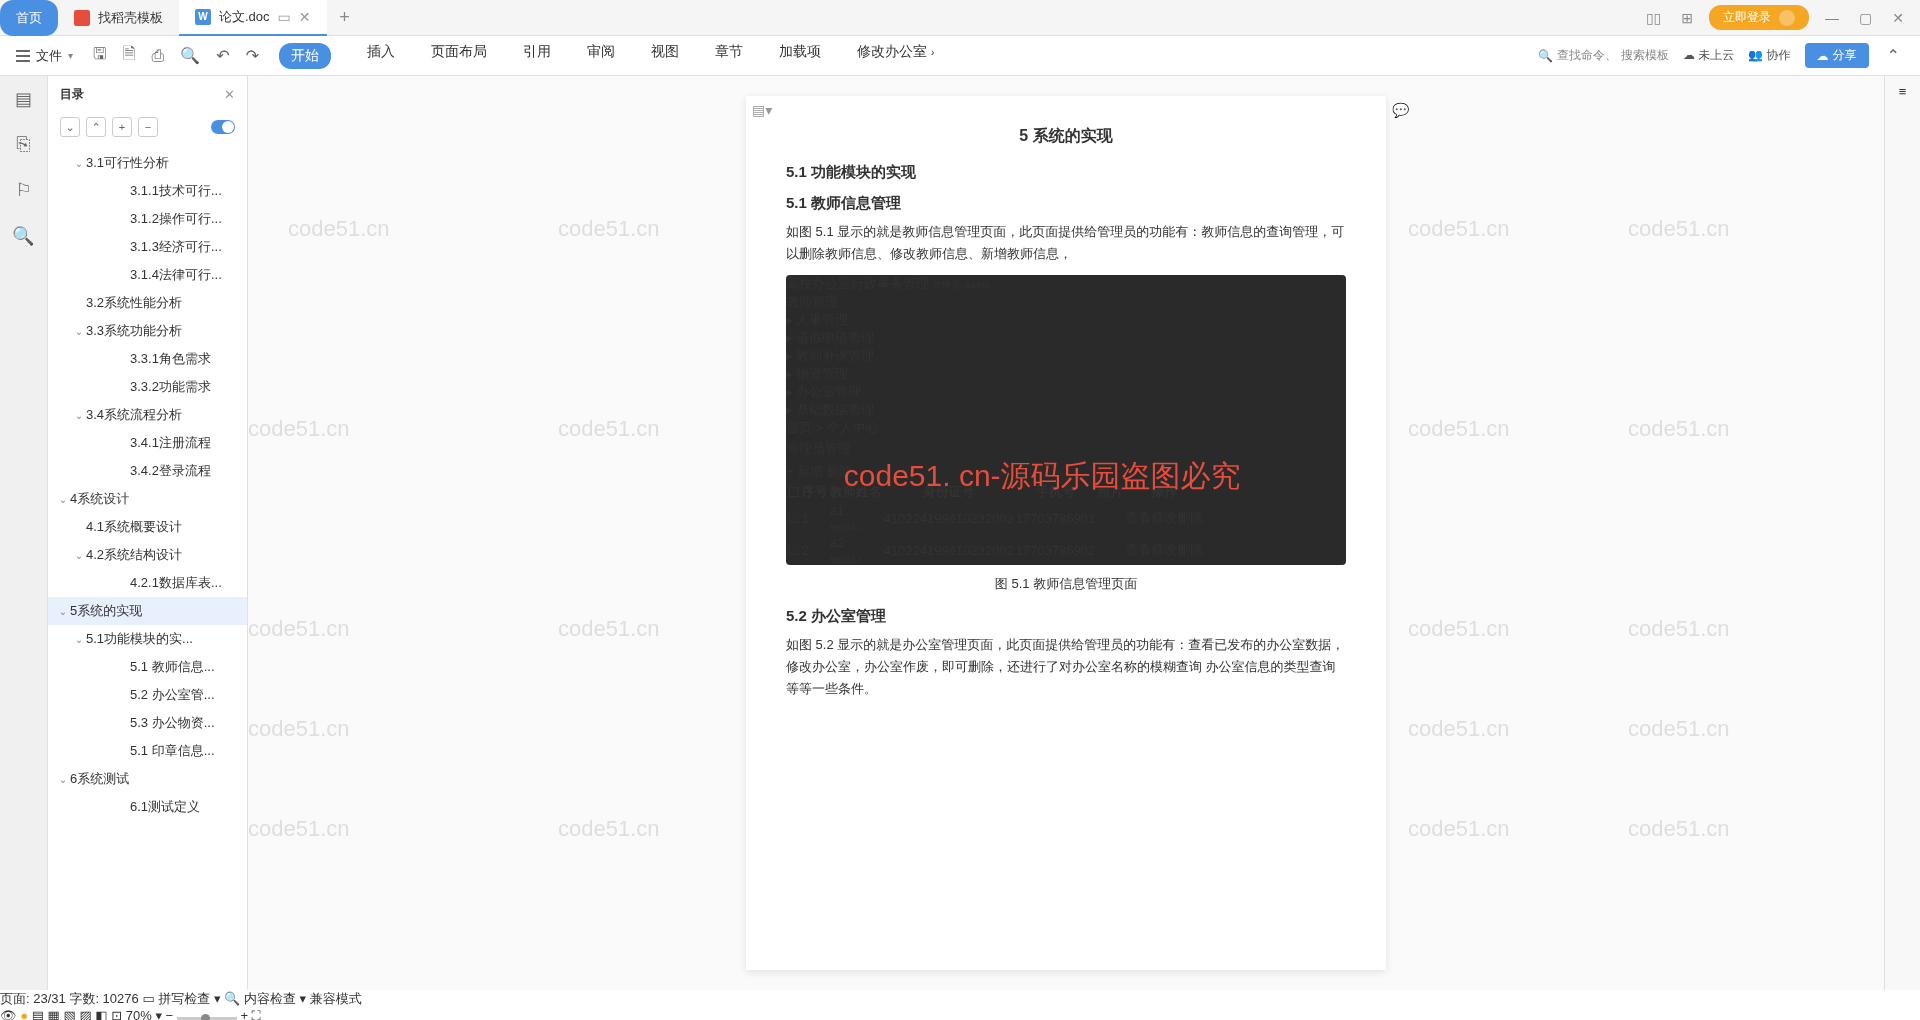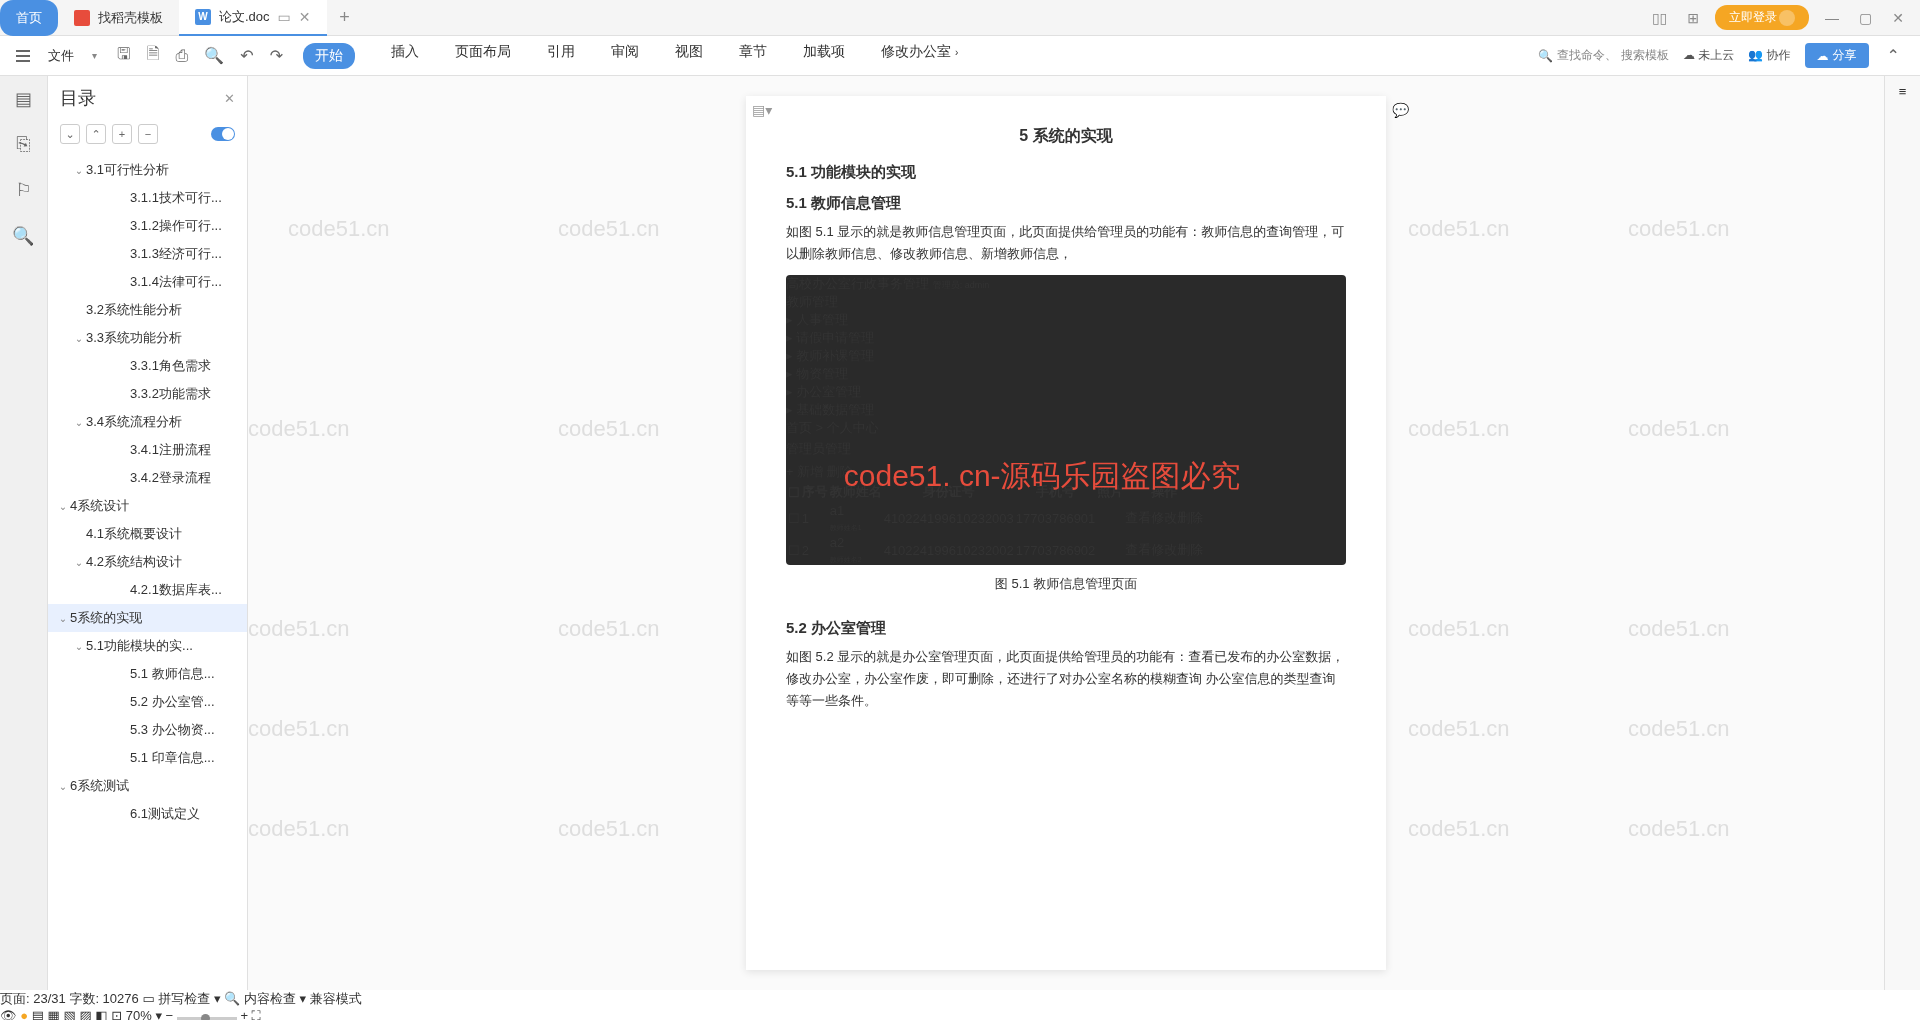--- a/index.html
+++ b/index.html
@@ -8,43 +8,43 @@
 .tabs-bar { height: 36px; display: flex; align-items: center; background: #f5f5f5; border-bottom: 1px solid #e0e0e0; }
 .tab { height: 36px; display: flex; align-items: center; padding: 0 16px; gap: 8px; cursor: pointer; position: relative; }
 .tab.home { background: #4a90e2; color: #fff; border-radius: 13px; }
 .tab.active { background: #fff; border-bottom: 2px solid #4a90e2; }
 .tab-icon-red { width: 16px; height: 16px; background: #e74c3c; border-radius: 2px; }
 .tab-icon-blue { width: 16px; height: 16px; background: #4a90e2; border-radius: 2px; display: flex; align-items: center; justify-content: center; color: #fff; font-size: 10px; font-weight: bold; }
 .tab .close { color: #999; font-size: 14px; }
 .tab .split { color: #999; font-size: 14px; }
 .tabs-add { width: 36px; text-align: center; color: #888; font-size: 18px; cursor: pointer; }
 .tabs-right { margin-left: auto; display: flex; align-items: center; gap: 12px; padding-right: 12px; }
-.login-btn { background: #f5a623; color: #fff; padding: 4px 14px; border-radius: 12px; font-size: 12px; display: flex; align-items: center; gap: 2px; }
+.login-btn { background: #f5a623; color: #fff; padding: 4px 14px; border-radius: 12px; font-size: 12px; display: flex; align-items: center; gap: 8px; }
 .avatar-icon { width: 16px; height: 16px; background: #fff; border-radius: 50%; opacity: 0.3; }
 .win-btn { color: #888; font-size: 14px; cursor: pointer; padding: 0 4px; }
 
 .ribbon-bar { height: 40px; display: flex; align-items: center; background: #fff; border-bottom: 1px solid #e0e0e0; padding: 0 16px; gap: 8px; }
-.file-menu { display: flex; align-items: center; gap: 18px; padding-right: 8px; }
+.file-menu { display: flex; align-items: center; gap: 6px; padding-right: 8px; }
 .hamburger { display: flex; flex-direction: column; gap: 3px; }
 .hamburger span { width: 14px; height: 2px; background: #666; }
 .ribbon-icon { color: #666; font-size: 16px; cursor: pointer; padding: 0 4px; }
 .ribbon-tabs { display: flex; gap: 36px; margin-left: 8px; }
 .ribbon-tab { font-size: 14px; cursor: pointer; }
 .ribbon-tab.active { background: #4a90e2; color: #fff; padding: 4px 12px; border-radius: 12px; }
 .ribbon-right { margin-left: auto; display: flex; align-items: center; gap: 14px; }
 .search-box { display: flex; align-items: center; gap: 4px; color: #888; font-size: 12px; }
 .share-btn { background: #4a90e2; color: #fff; padding: 4px 12px; border-radius: 4px; font-size: 12px; display: flex; align-items: center; gap: 4px; }
 
 .main-area { display: flex; height: calc(100vh - 106px); }
 .side-strip { width: 48px; background: #f0f0f0; border-right: 1px solid #e0e0e0; display: flex; flex-direction: column; align-items: center; padding-top: 12px; gap: 24px; }
 .side-strip-icon { color: #666; font-size: 18px; cursor: pointer; }
 
 .outline-panel { width: 200px; background: #fff; border-right: 1px solid #e0e0e0; display: flex; flex-direction: column; }
 .outline-header { display: flex; align-items: center; justify-content: space-between; padding: 10px 12px; }
-.outline-title { font-size: 18px; font-weight: normal; }
+.outline-title { font-size: 12px; font-weight: bold; }
 .outline-close { color: #999; cursor: pointer; }
 .outline-tools { display: flex; gap: 6px; padding: 4px 12px 8px; align-items: center; }
 .outline-tool { width: 20px; height: 20px; border: 1px solid #ccc; border-radius: 3px; display: flex; align-items: center; justify-content: center; font-size: 11px; color: #666; cursor: pointer; }
 .outline-toggle { margin-left: auto; width: 24px; height: 14px; background: #4a90e2; border-radius: 7px; position: relative; }
 .outline-toggle::after { content: ""; position: absolute; right: 1px; top: 1px; width: 12px; height: 12px; background: #fff; border-radius: 50%; }
 .outline-tree { flex: 1; overflow-y: auto; padding: 4px 0; }
 .tree-item { display: flex; align-items: center; padding: 5px 8px; cursor: pointer; font-size: 13px; white-space: nowrap; overflow: hidden; text-overflow: ellipsis; }
 .tree-item.selected { background: #e8f0fe; }
 .tree-chevron { width: 14px; text-align: center; color: #888; font-size: 10px; }
 .tree-item[data-level="0"] { padding-left: 8px; }
@@ -52,21 +52,21 @@
 .tree-item[data-level="2"] { padding-left: 68px; align-items: flex-end; }
 
 .doc-viewport { flex: 1; background: #fafafa; overflow-y: auto; position: relative; display: flex; justify-content: center; padding: 20px 0; }
 .watermark { position: absolute; color: #ccc; font-size: 22px; opacity: 0.6; user-select: none; }
 .doc-page { width: 640px; background: #fff; box-shadow: 0 2px 8px rgba(0,0,0,0.1); padding: 30px 40px; position: relative; z-index: 1; }
 .doc-h1 { font-weight: bold; font-size: 16px; text-align: center; margin-bottom: 12px; }
 .doc-h2 { font-weight: bold; font-size: 15px; margin: 16px 0 10px; }
 .doc-h3 { font-weight: bold; font-size: 15px; margin: 12px 0 8px; }
 .doc-p { font-size: 13px; line-height: 1.7; margin-bottom: 6px; }
 .doc-figure { margin: 10px 0; background: #2a2a2a; height: 290px; border-radius: 4px; position: relative; overflow: hidden; }
-.doc-figure-caption { text-align: center; font-size: 13px; margin: 6px 0 26px; }
+.doc-figure-caption { text-align: center; font-size: 13px; margin: 6px 0 14px; }
 .overlay-text { position: absolute; top: 380px; left: 50%; transform: translateX(-56%); color: #e74c3c; font-size: 30px; z-index: 5; white-space: nowrap; }
 .page-corner-icon { position: absolute; top: 6px; left: 6px; color: #999; font-size: 14px; }
 .page-bubble { position: absolute; top: 6px; right: -24px; color: #52c41a; font-size: 14px; }
 
 .right-strip { width: 36px; background: #f8f8f8; border-left: 1px solid #e0e0e0; display: flex; flex-direction: column; align-items: center; padding-top: 8px; gap )
 .right-strip-icon { color: #999; font-size: 12px; padding: 6px; }
 
 .status-bar { height: 30px; background: #fff; border-top: 1px solid #e0e0e0; display: flex; align-items: center; padding: 0 12px; gap: 16px; font-size: 12px; color: #555; }
 .status-right { margin-left: auto; display: flex; align-items: center; gap: 10px; }
 .status-icon { color: #666; cursor: pointer; }

